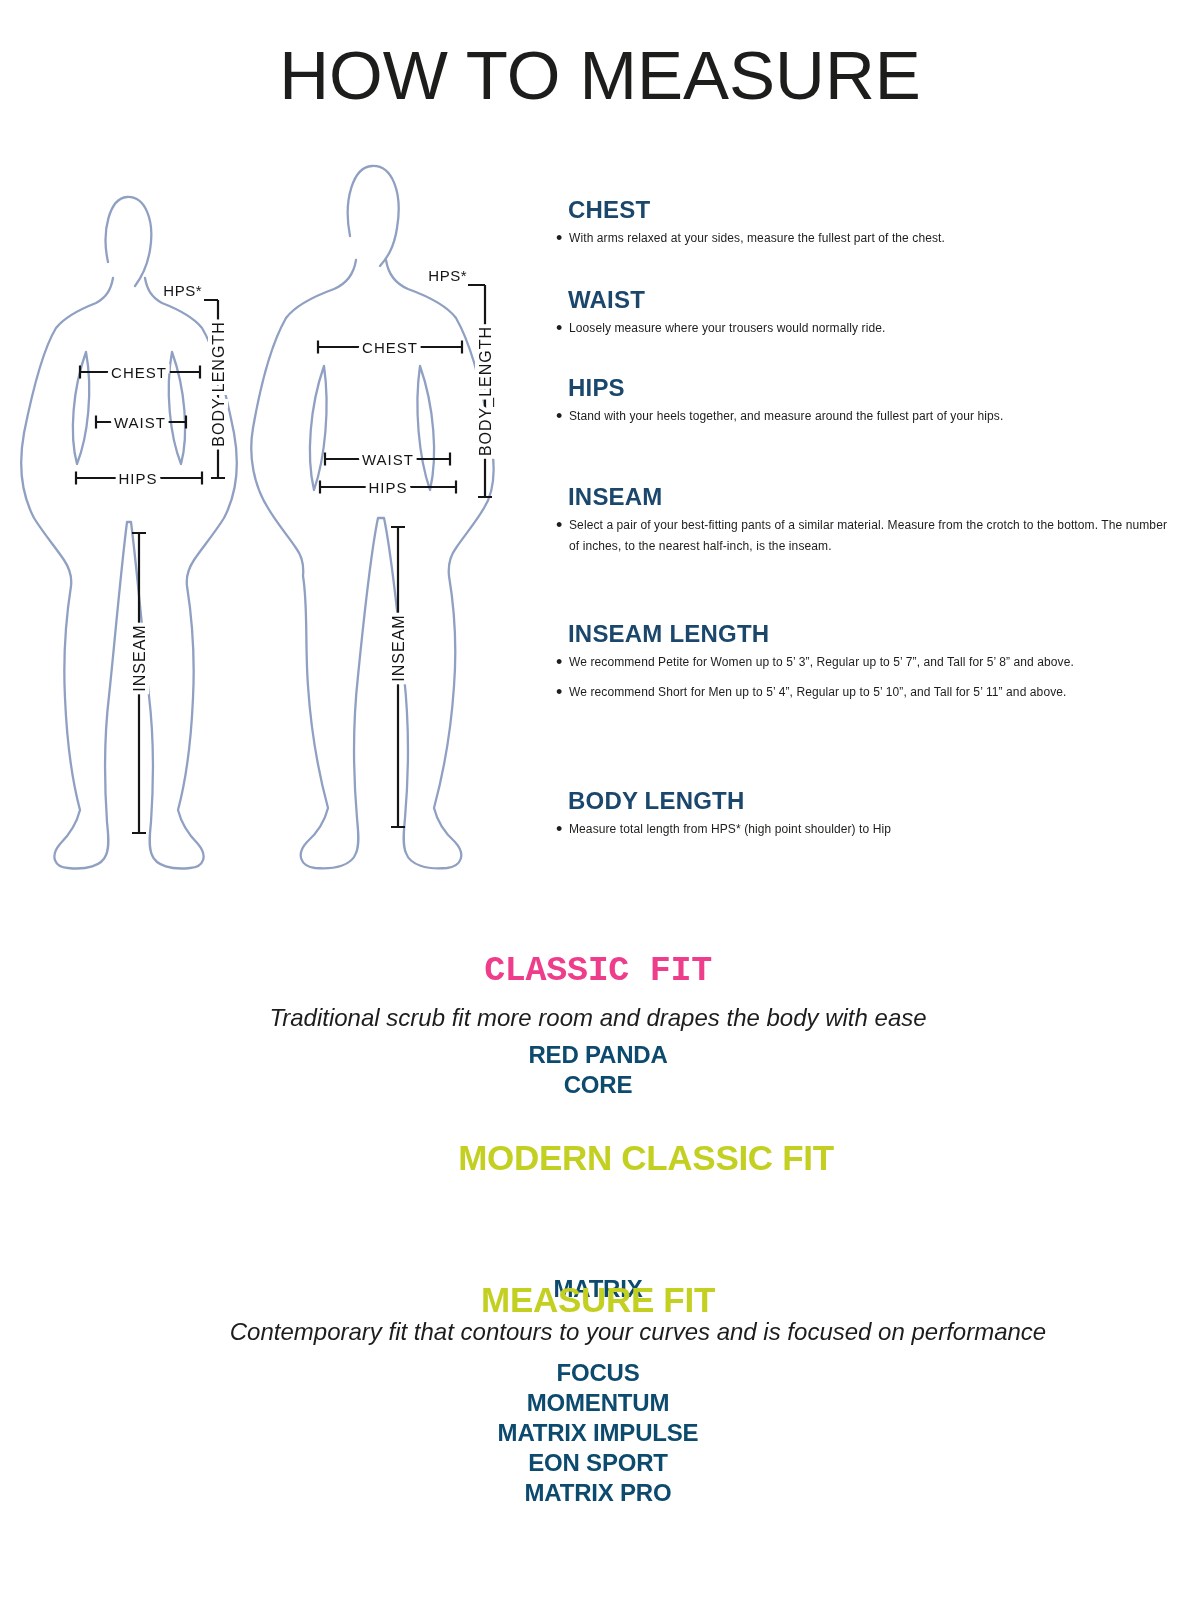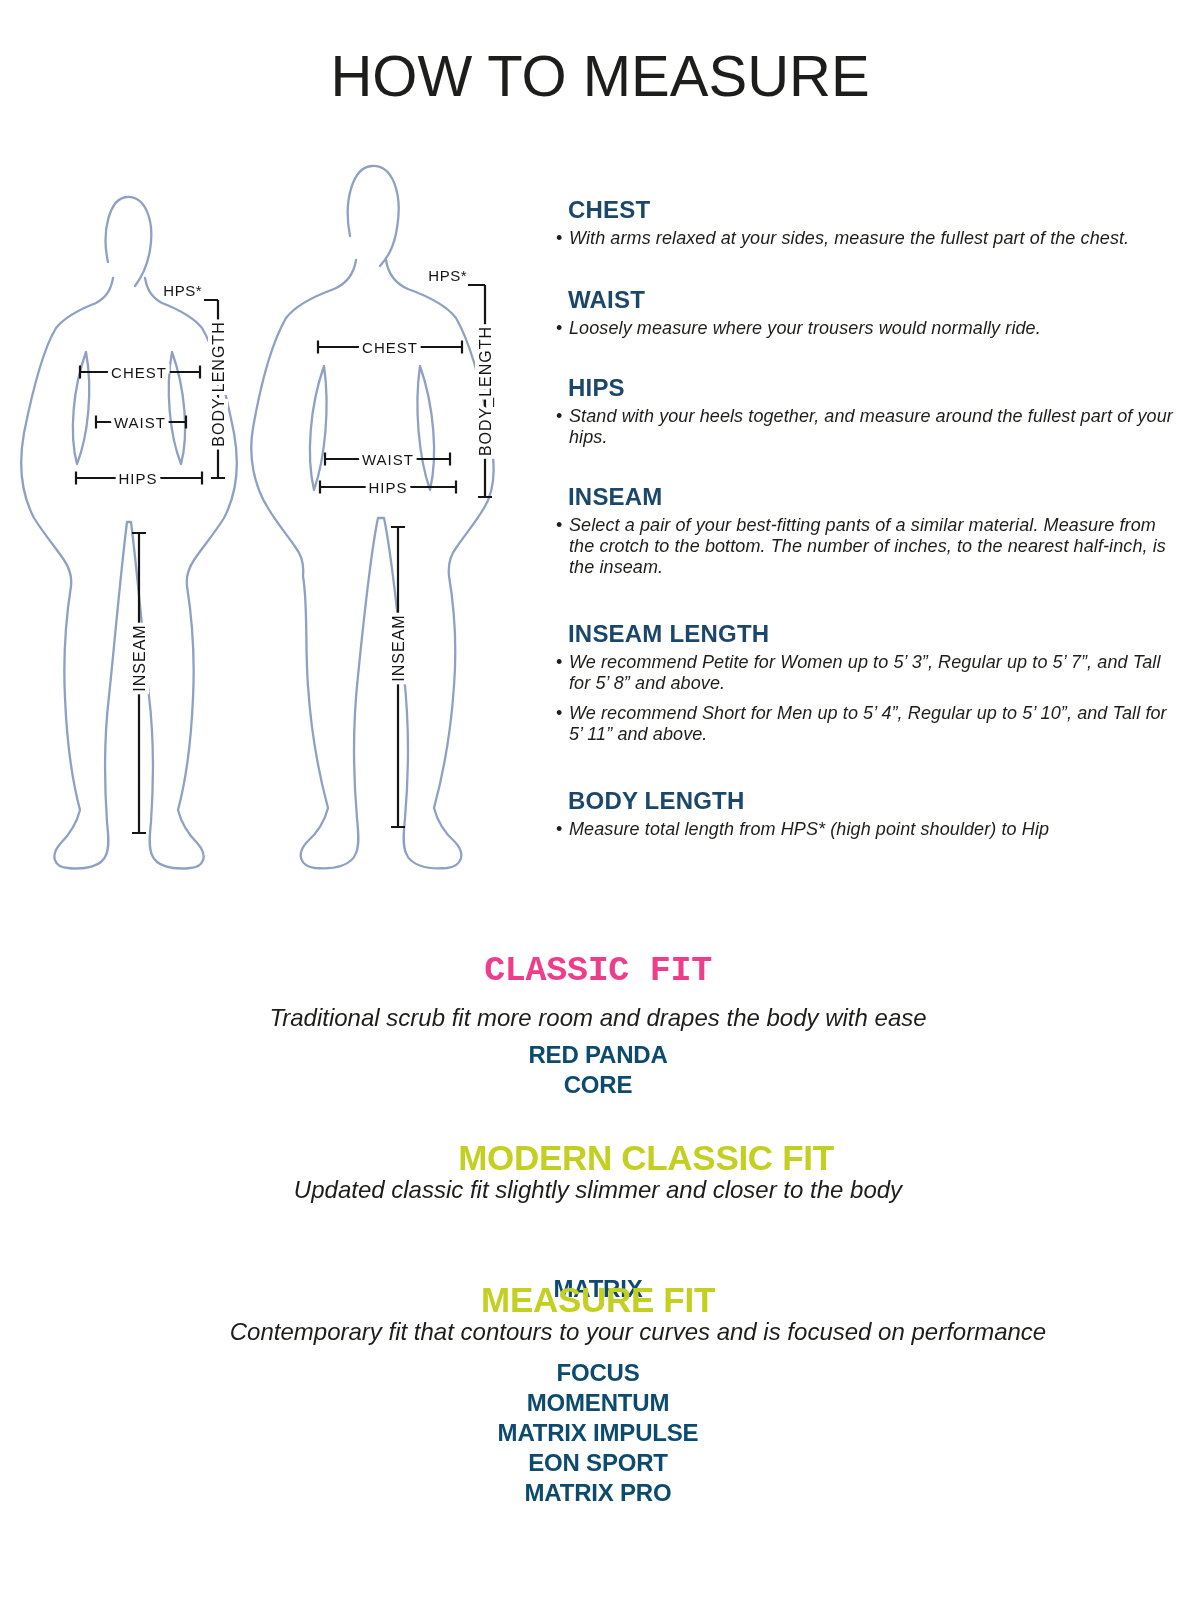--- a/index.html
+++ b/index.html
@@ -2,21 +2,21 @@
 <html><head>
 <meta charset="utf-8">
 <style>
   html,body { margin:0; padding:0; background:#ffffff; }
   .page {
     position:relative; width:1200px; height:1600px; background:#ffffff;
     font-family:"Liberation Sans", sans-serif; color:#1d1d1b; overflow:hidden;
   }
   .page-title {
     position:absolute; top:44px; left:0; width:1200px; text-align:center;
-    font-size:58px; line-height:64px; font-weight:400; color:#1d1d1b;
+    font-size:69px; line-height:64px; font-weight:400; color:#1d1d1b;
     letter-spacing:0; margin:0;
   }
   
   .fig { position:absolute; }
   .fig-female { left:8px; top:188px; }
   .fig-male   { left:240px; top:156px; }
   .outline { fill:none; stroke:#8fa0c3; stroke-width:2.3; stroke-linecap:round; stroke-linejoin:round; }
   .mline { fill:none; stroke:#151515; stroke-width:2.2; stroke-linecap:butt; }
   .mlabel {
     font-family:"Liberation Sans", sans-serif; font-size:15px; letter-spacing:1px;
@@ -33,21 +33,21 @@
   
   .measure-col { position:absolute; left:556px; top:0; width:622px; }
   .m-section { position:absolute; left:0; width:622px; }
   .m-section h2 {
     margin:0 0 4px 12px; font-size:24px; line-height:28px; font-weight:700;
     color:#1a476b; letter-spacing:0.2px;
   }
   .bullet-row { display:flex; margin-top:2px; }
   .bullet-row .dot { flex:none; width:13px; font-size:18px; line-height:21px; color:#1d1d1b; }
   .bullet-row .btext {
-    font-style:italic; font-size:18px; line-height:21px; color:#1d1d1b; letter-spacing:0.1px;
+    font-size:12px; line-height:21px; color:#1d1d1b; letter-spacing:0.1px;
   }
   .sec-chest  { top:196px; }
   .sec-waist  { top:286px; }
   .sec-hips   { top:374px; }
   .sec-inseam { top:483px; }
   .sec-inseam-length { top:620px; }
   .sec-body-length   { top:787px; }
   
   .fit-name {
     position:absolute; left:0; width:1196px; text-align:center; margin:0;
@@ -235,21 +235,20 @@
   </div>
 
   <h2 class="fit-name pink classic-name">CLASSIC FIT</h2>
   <div class="fit-desc classic-desc">Traditional scrub fit more room and drapes the body with ease</div>
   <div class="fit-products classic-products">
     <div>RED PANDA</div>
     <div>CORE</div>
   </div>
 
   <h2 class="fit-name green mcf-name">MODERN CLASSIC FIT</h2>
-  <div class="fit-desc mcf-desc">Updated classic fit slightly slimmer and closer to the body</div>
   <div class="fit-products mcf-products">
     <div>MATRIX</div>
   </div>
 
   <h2 class="fit-name green modern-name">MEASURE FIT</h2>
   <div class="fit-desc modern-desc">Contemporary fit that contours to your curves and is focused on performance</div>
   <div class="fit-products modern-products">
     <div>FOCUS</div>
     <div>MOMENTUM</div>
     <div>MATRIX IMPULSE</div>

